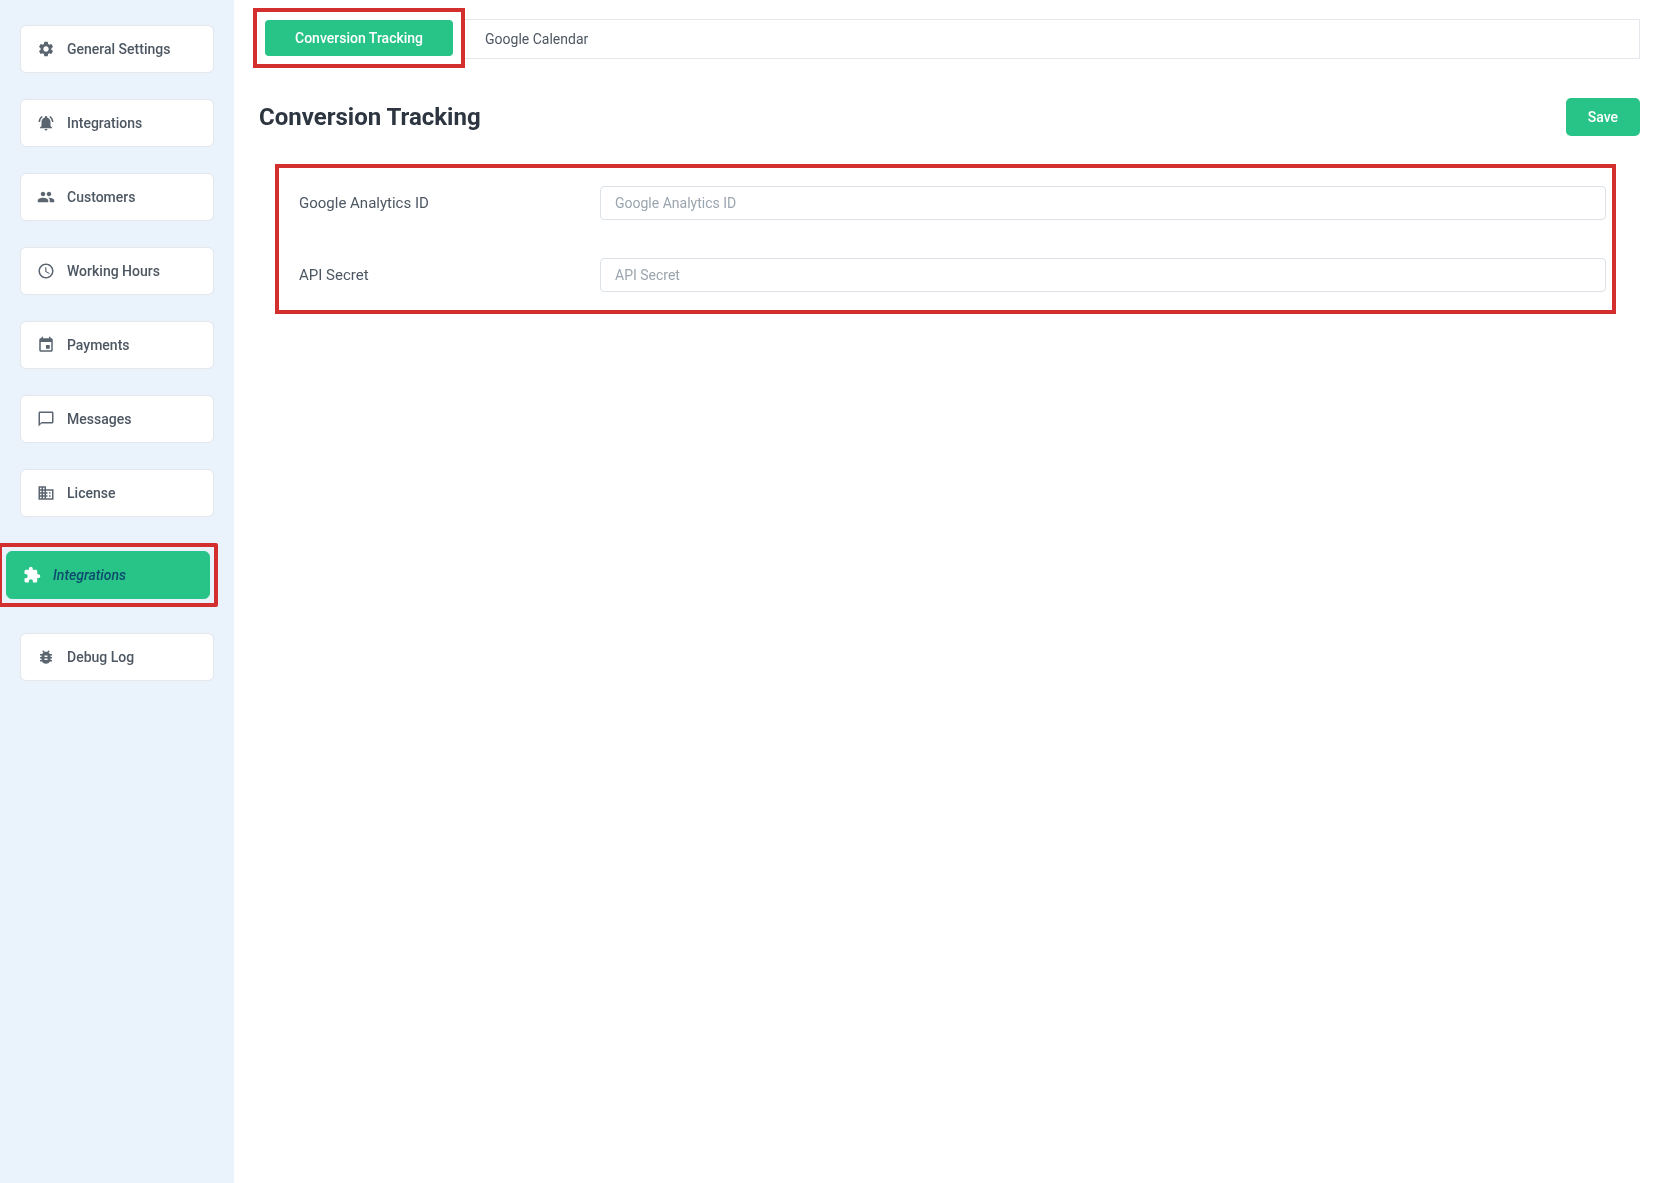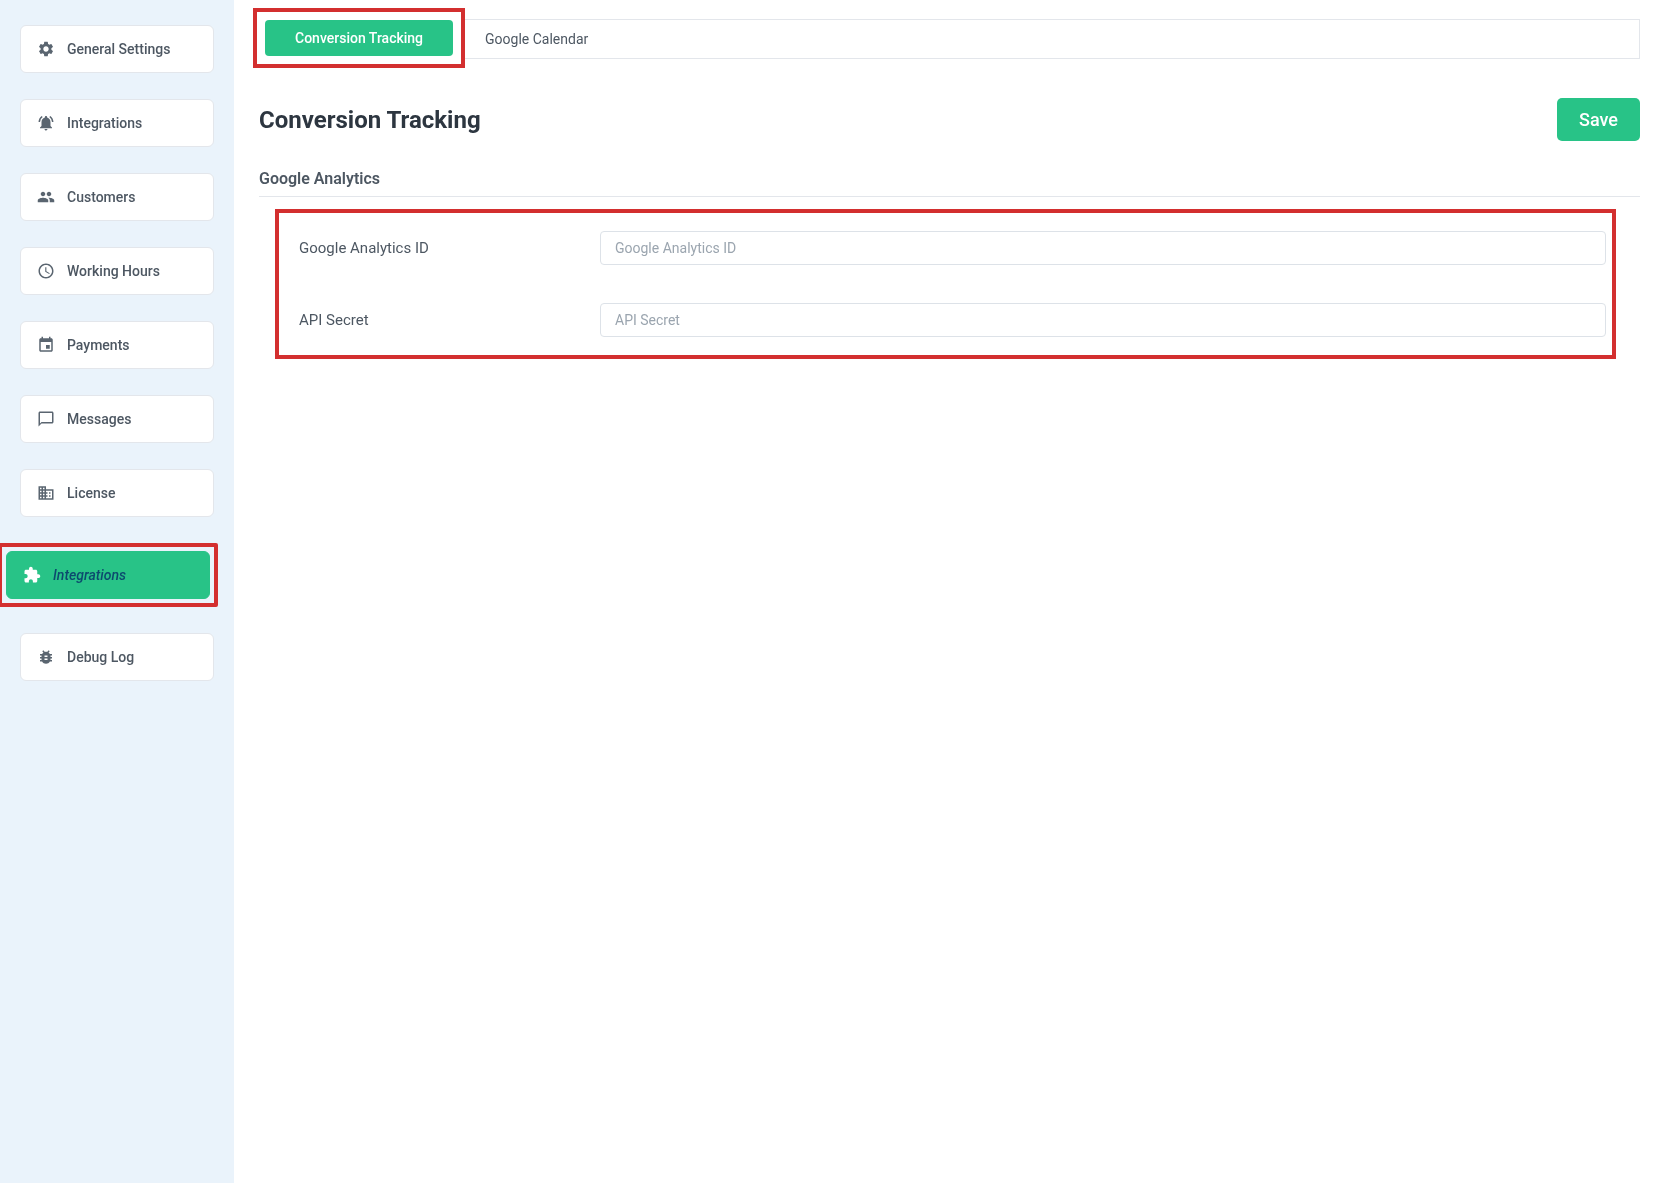--- a/index.html
+++ b/index.html
@@ -131,21 +131,21 @@
       font-weight: 700;
       color: #2d3640;
     }
 
     .save-button {
       background: #28c387;
       color: #ffffff;
       border: none;
       border-radius: 5px;
       padding: 11px 22px;
-      font-size: 18px;
+      font-size: 14px;
       font-weight: 500;
       cursor: pointer;
     }
 
     .section-title {
       font-size: 16px;
       font-weight: 600;
       color: #4d5762;
       padding-bottom: 8px;
       border-bottom: 1px solid #e3e6eb;
@@ -292,21 +292,20 @@
     <div class="tab-inactive">
       <span>Google Calendar</span>
     </div>
   </div>
 
   <div class="page-header">
     <h1 class="page-title">Conversion Tracking</h1>
     <button class="save-button">Save</button>
   </div>
 
-  <div class="section-title">Google Analytics</div>
 
   <div class="form-highlight-box">
     <div class="form-row">
       <label class="form-label">Google Analytics ID</label>
       <input class="form-input" type="text" placeholder="Google Analytics ID" style="">
     </div>
     <div class="form-row">
       <label class="form-label">API Secret</label>
       <input class="form-input" type="text" placeholder="API Secret" style="">
     </div>

